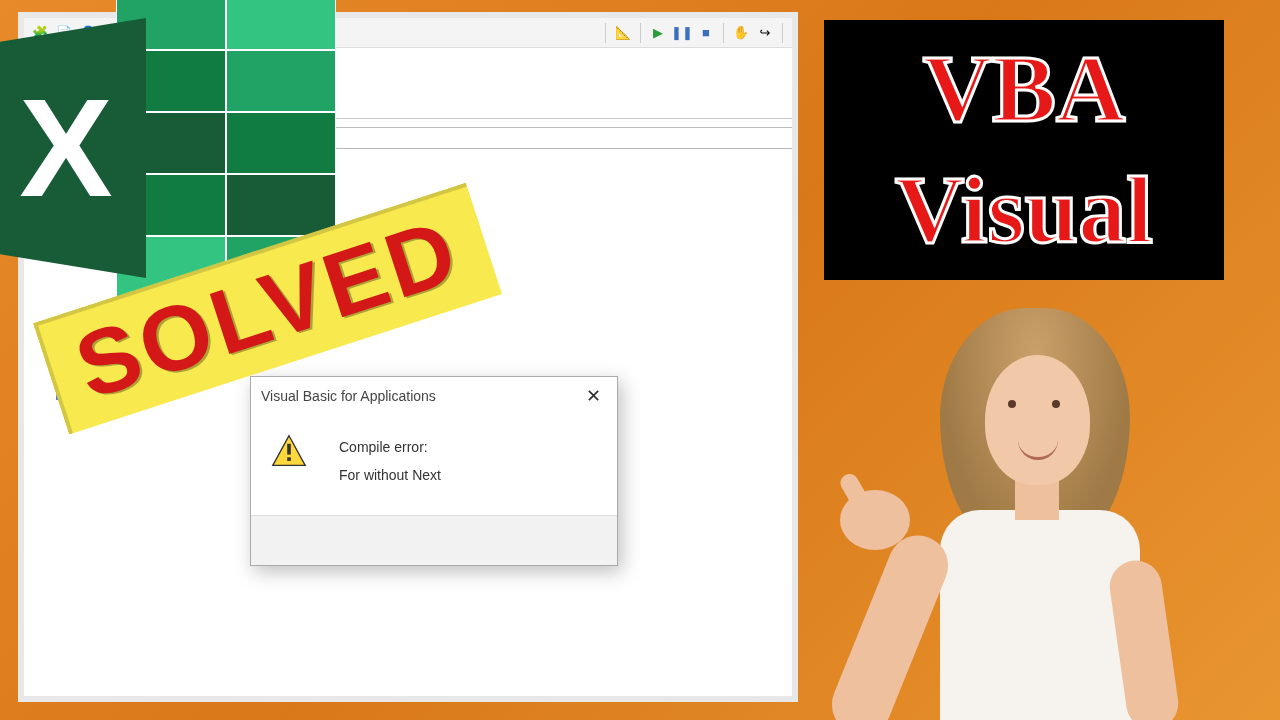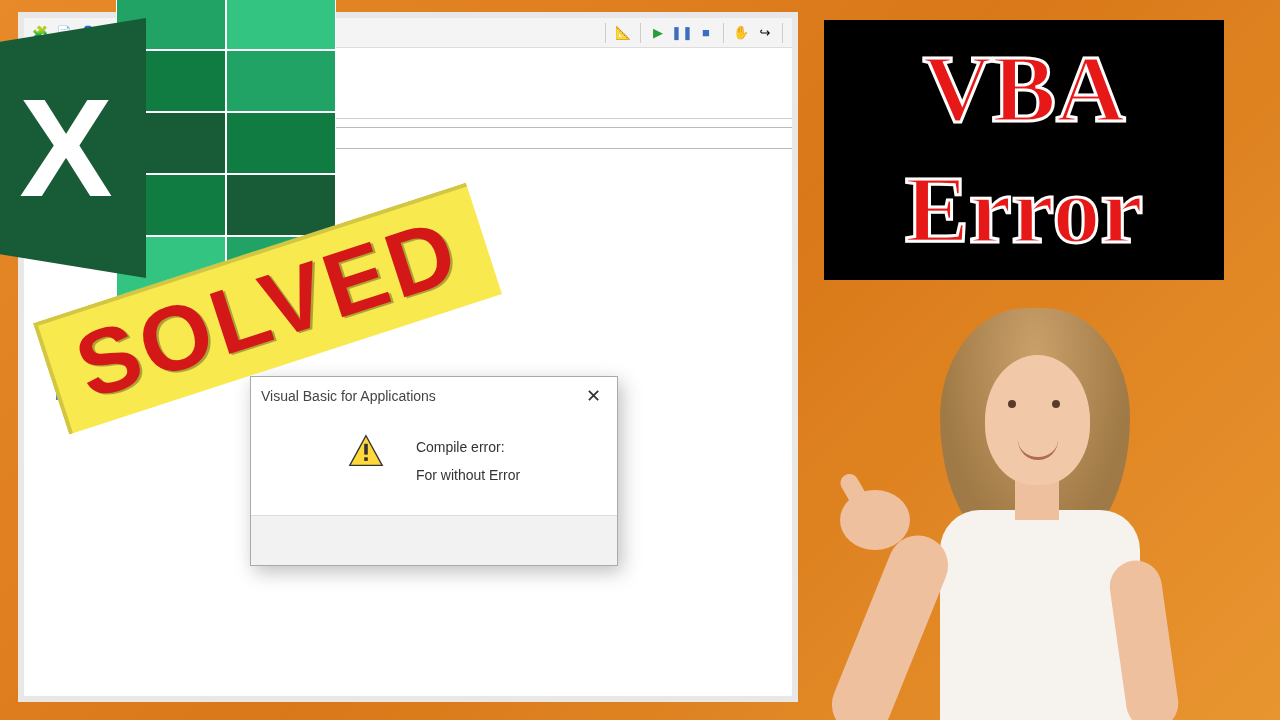--- a/index.html
+++ b/index.html
@@ -148,21 +148,20 @@
   .dialog-close {
     font-size: 18px;
     color: #333;
     cursor: pointer;
     padding: 0 6px;
   }
   .dialog-body {
     display: flex;
     padding: 18px 20px 26px 20px;
     gap: 32px;
-    justify-content: center;
   }
   .warn-icon {
     width: 36px;
     height: 36px;
   }
   .dialog-text { line-height: 2; }
   .dialog-footer {
     height: 50px;
     background: #f2f2f2;
     border-top: 1px solid #ddd;
@@ -329,29 +328,29 @@
     <span class="dialog-close">✕</span>
   </div>
   <div class="dialog-body">
     <svg class="warn-icon" viewBox="0 0 40 40">
       <polygon points="20,3 38,36 2,36" fill="#ffd83b" stroke="#333" stroke-width="1.5"></polygon>
       <rect x="18" y="12" width="4" height="12" fill="#333"></rect>
       <rect x="18" y="27" width="4" height="4" fill="#333"></rect>
     </svg>
     <div class="dialog-text">
       <div>Compile error:</div>
-      <div>For without Error</div>
+      <div>For without Next</div>
     </div>
   </div>
   <div class="dialog-footer"></div>
 </div>
 
 <div class="title-box">
   <div class="title-text">VBA</div>
-  <div class="title-text">Error</div>
+  <div class="title-text">Visual</div>
 </div>
 
 <div class="presenter">
   <div class="hair"></div>
   <div class="torso"></div>
   <div class="neck"></div>
   <div class="face"></div>
   <div class="eye l"></div>
   <div class="eye r"></div>
   <div class="smile"></div>

